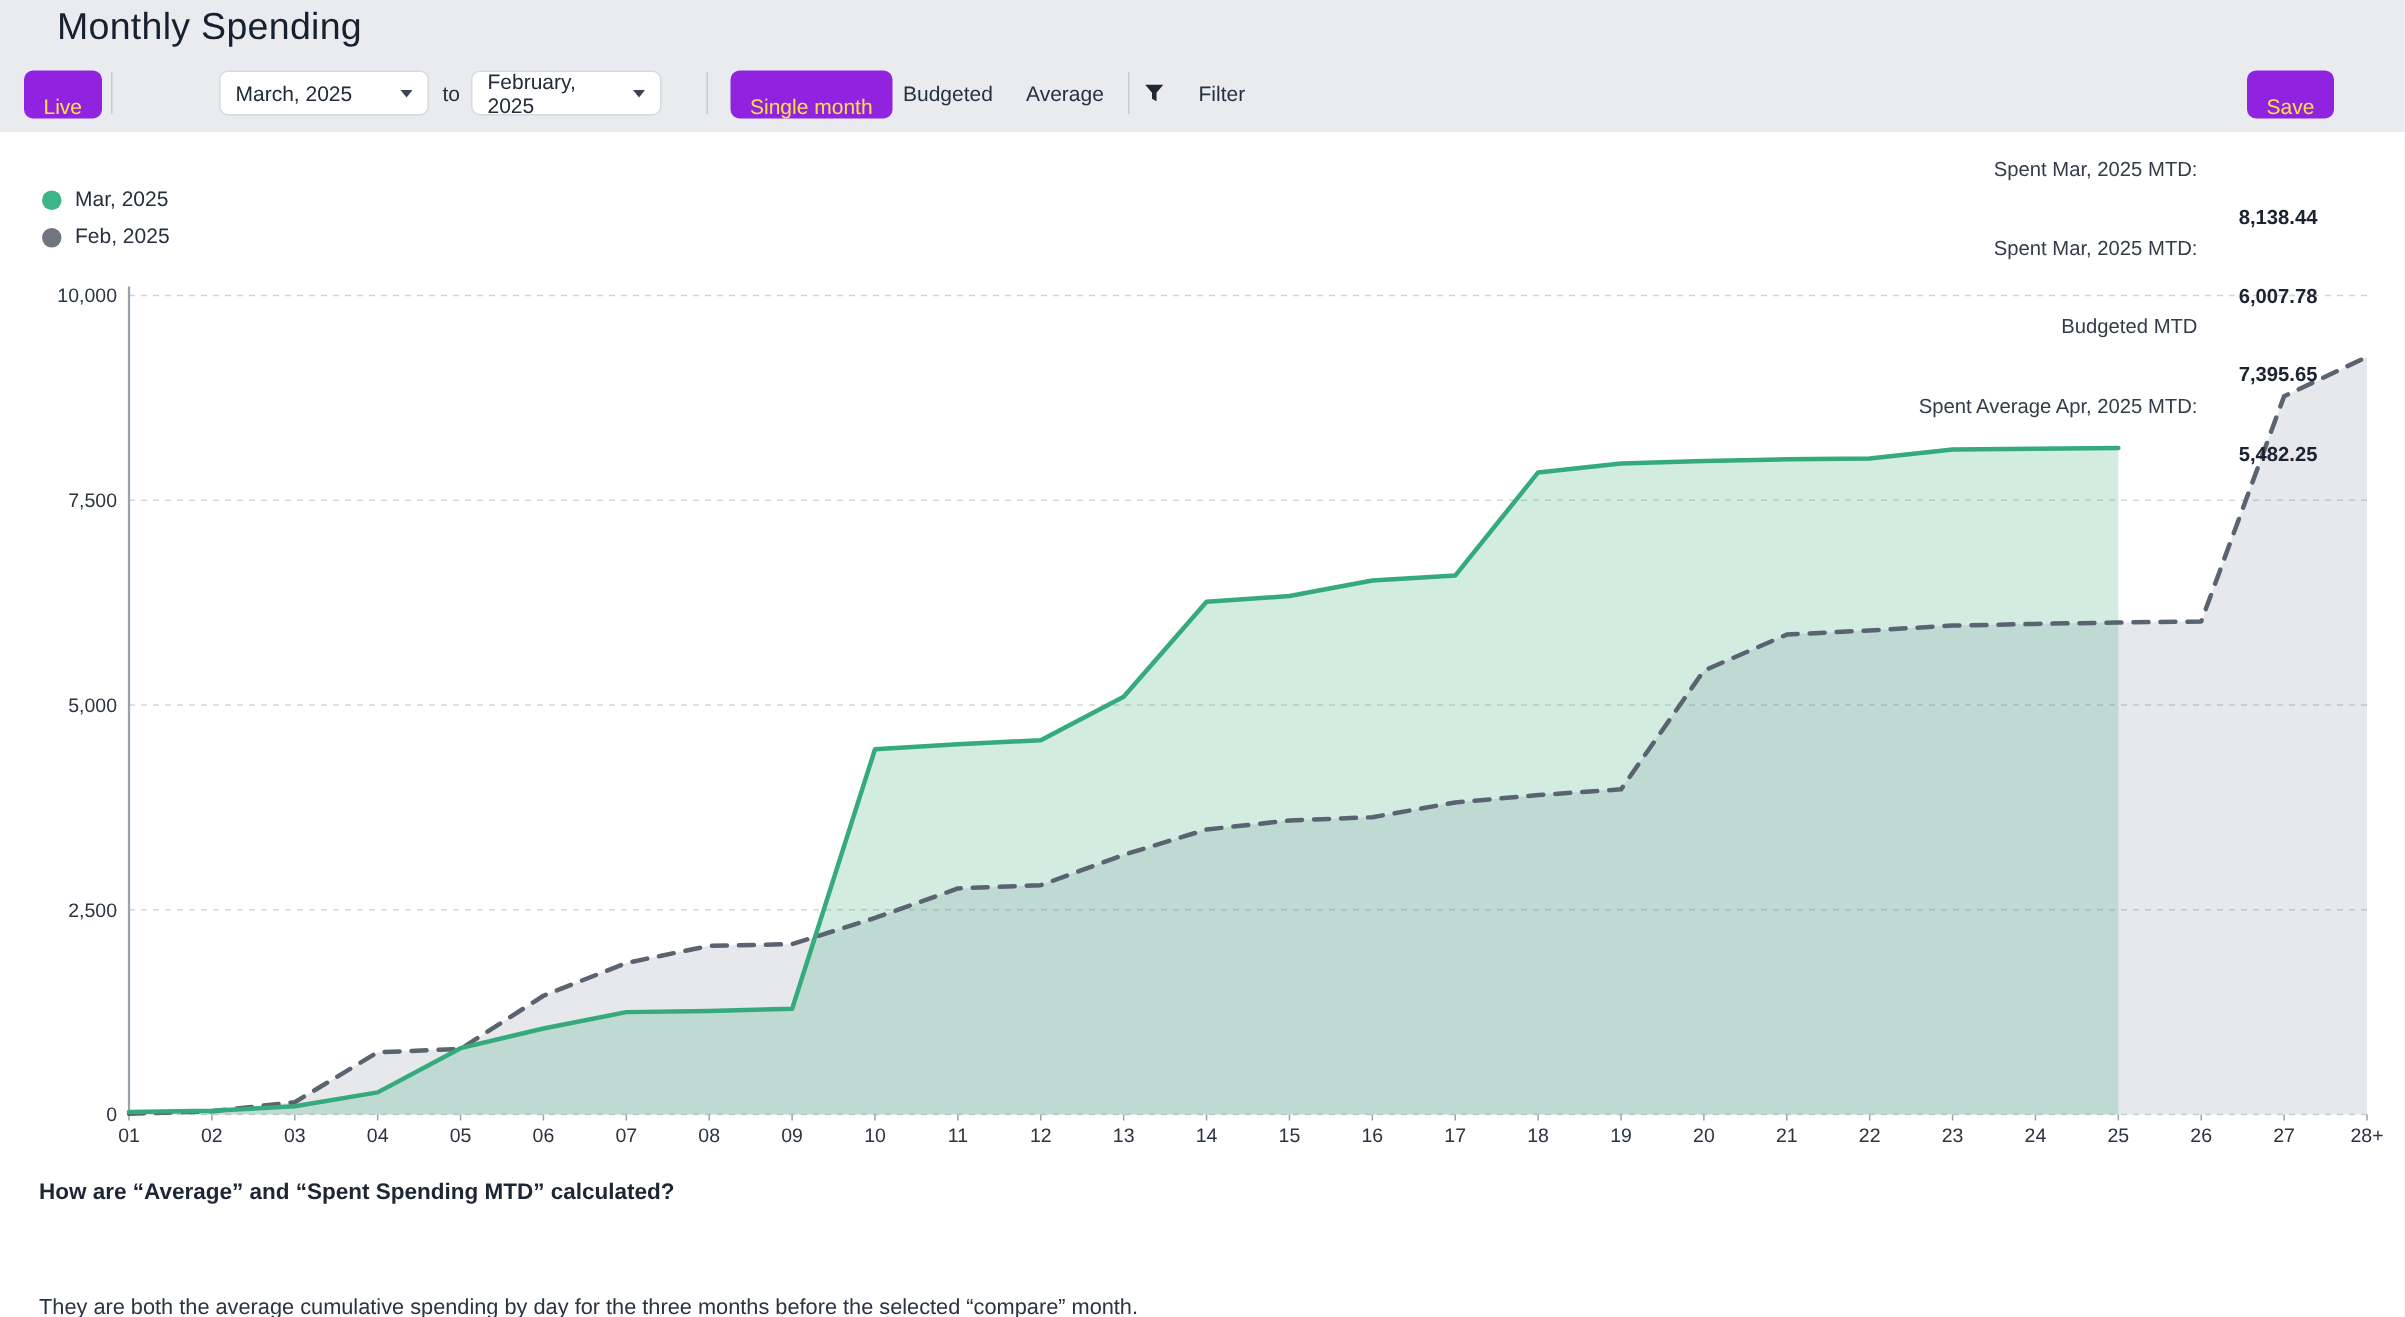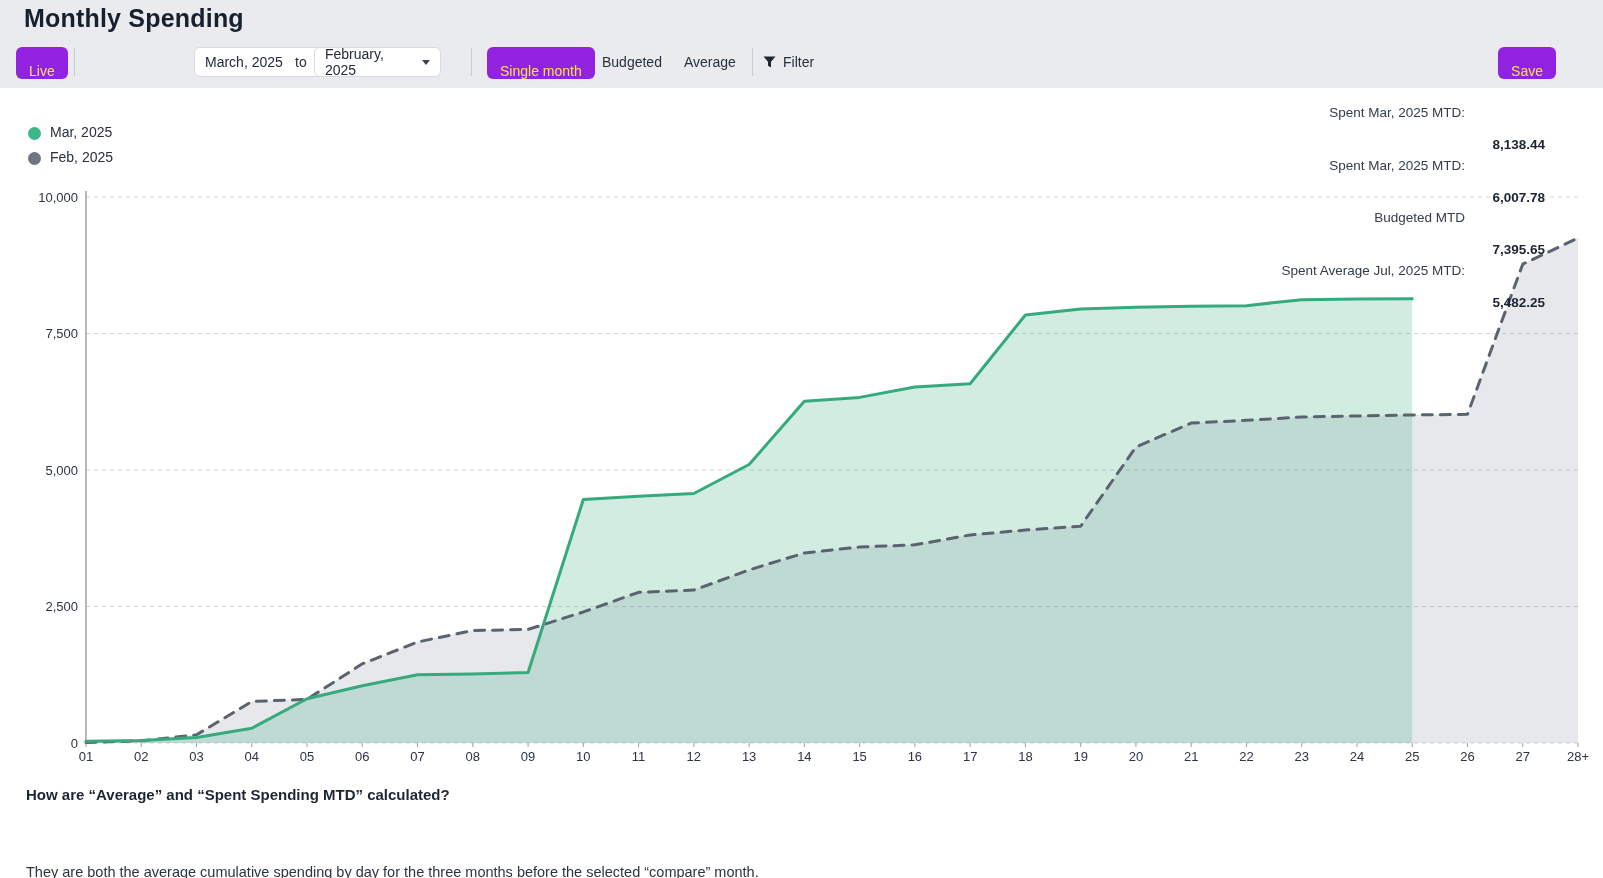--- a/index.html
+++ b/index.html
@@ -1,35 +1,35 @@
 <!DOCTYPE html>
 <html><head>
 <meta charset="utf-8">
 <style>
   * { margin:0; padding:0; box-sizing:border-box; }
   html,body { width:1603px; height:878px; overflow:hidden;
     font-family:"Liberation Sans", sans-serif; background:#e9ebee; }
 
-  .page-title { position:absolute; left:24px; top:4px; font-size:25px; font-weight:700;
+  .page-title { position:absolute; left:38px; top:4px; font-size:25px; font-weight:400;
     color:#16202e; letter-spacing:.2px; }
 
   .toolbar { position:absolute; left:0; top:47px; width:1603px; height:30px; }
   .toolbar > * { position:absolute; top:0; }
   .btn { height:30px; border:none; border-radius:6px; font-size:14px; cursor:pointer;
     font-family:"Liberation Sans", sans-serif; }
   .btn-primary { background:#9123e0; color:#fde047; padding:16px 13px; }
   .btn-ghost { background:transparent; color:#27303e; padding:0 6px; }
   .tb-label { font-size:14px; color:#27303e; line-height:30px; }
   .tb-divider { width:1px; height:28px; top:1px; background:#c7ccd3; }
   .select { height:30px; background:#ffffff; border:1px solid #d7dadf; border-radius:6px;
     font-size:14px; color:#222b38; display:flex; align-items:center; padding:0 10px;
     justify-content:space-between; cursor:pointer; }
   .chevron { width:0; height:0; border-left:4.5px solid transparent;
     border-right:4.5px solid transparent; border-top:5.5px solid #3c4452; margin-left:8px; }
-  .filter-btn { display:flex; align-items:center; gap:7px; height:30px; cursor:pointer;
+  .filter-btn { display:flex; align-items:center; gap:23px; height:30px; cursor:pointer;
     font-size:14px; color:#27303e; }
 
   .panel { position:absolute; left:0; top:88px; width:1603px; height:790px; background:#ffffff; }
 
   .legend { position:absolute; left:28px; top:27px; }
   .legend-item { display:flex; align-items:flex-end; gap:9px; height:25px; }
   .legend-dot { width:13px; height:13px; border-radius:50%; }
   .legend-label { font-size:14px; color:#27303e; }
 
   .stats { position:absolute; right:58px; top:15px; display:grid;
@@ -44,21 +44,21 @@
 </style>
 </head>
 <body>
 
 <div class="page-title">Monthly Spending</div>
 
 <div class="toolbar">
   <button class="btn btn-primary" style="left:16px;">Live</button>
   <div class="tb-divider" style="left:74px;"></div>
   <span class="tb-label" style="left:84px;margin-top:34px;">Compare</span>
-  <div class="select" style="left:146px; width:140px;margin-left:48px;">
+  <div class="select" style="left:146px; width:140px;">
     <span>March, 2025</span>
     <span class="chevron"></span>
   </div>
   <span class="tb-label" style="left:295px;">to</span>
   <div class="select" style="left:314px; width:127px;">
     <span>February, 2025</span>
     <span class="chevron"></span>
   </div>
   <div class="tb-divider" style="left:471px;"></div>
   <button class="btn btn-primary" style="left:487px;text-align:center;">Single month</button>
@@ -160,19 +160,19 @@
     </div>
   </div>
 
   <div class="stats">
     <span class="stat-label">Spent Mar, 2025 MTD:</span>
     <span class="stat-value">8,138.44</span>
     <span class="stat-label">Spent Mar, 2025 MTD:</span>
     <span class="stat-value">6,007.78</span>
     <span class="stat-label">Budgeted MTD</span>
     <span class="stat-value">7,395.65</span>
-    <span class="stat-label">Spent Average Jul, 2025 MTD:</span>
+    <span class="stat-label">Spent Average Apr, 2025 MTD:</span>
     <span class="stat-value">5,482.25</span>
   </div>
 
   <div class="footer-q">How are “Average” and “Spent Spending MTD” calculated?</div>
   <div class="footer-a">They are both the average cumulative spending by day for the three months before the selected “compare” month.</div>
 </div>
 
 </body></html>

